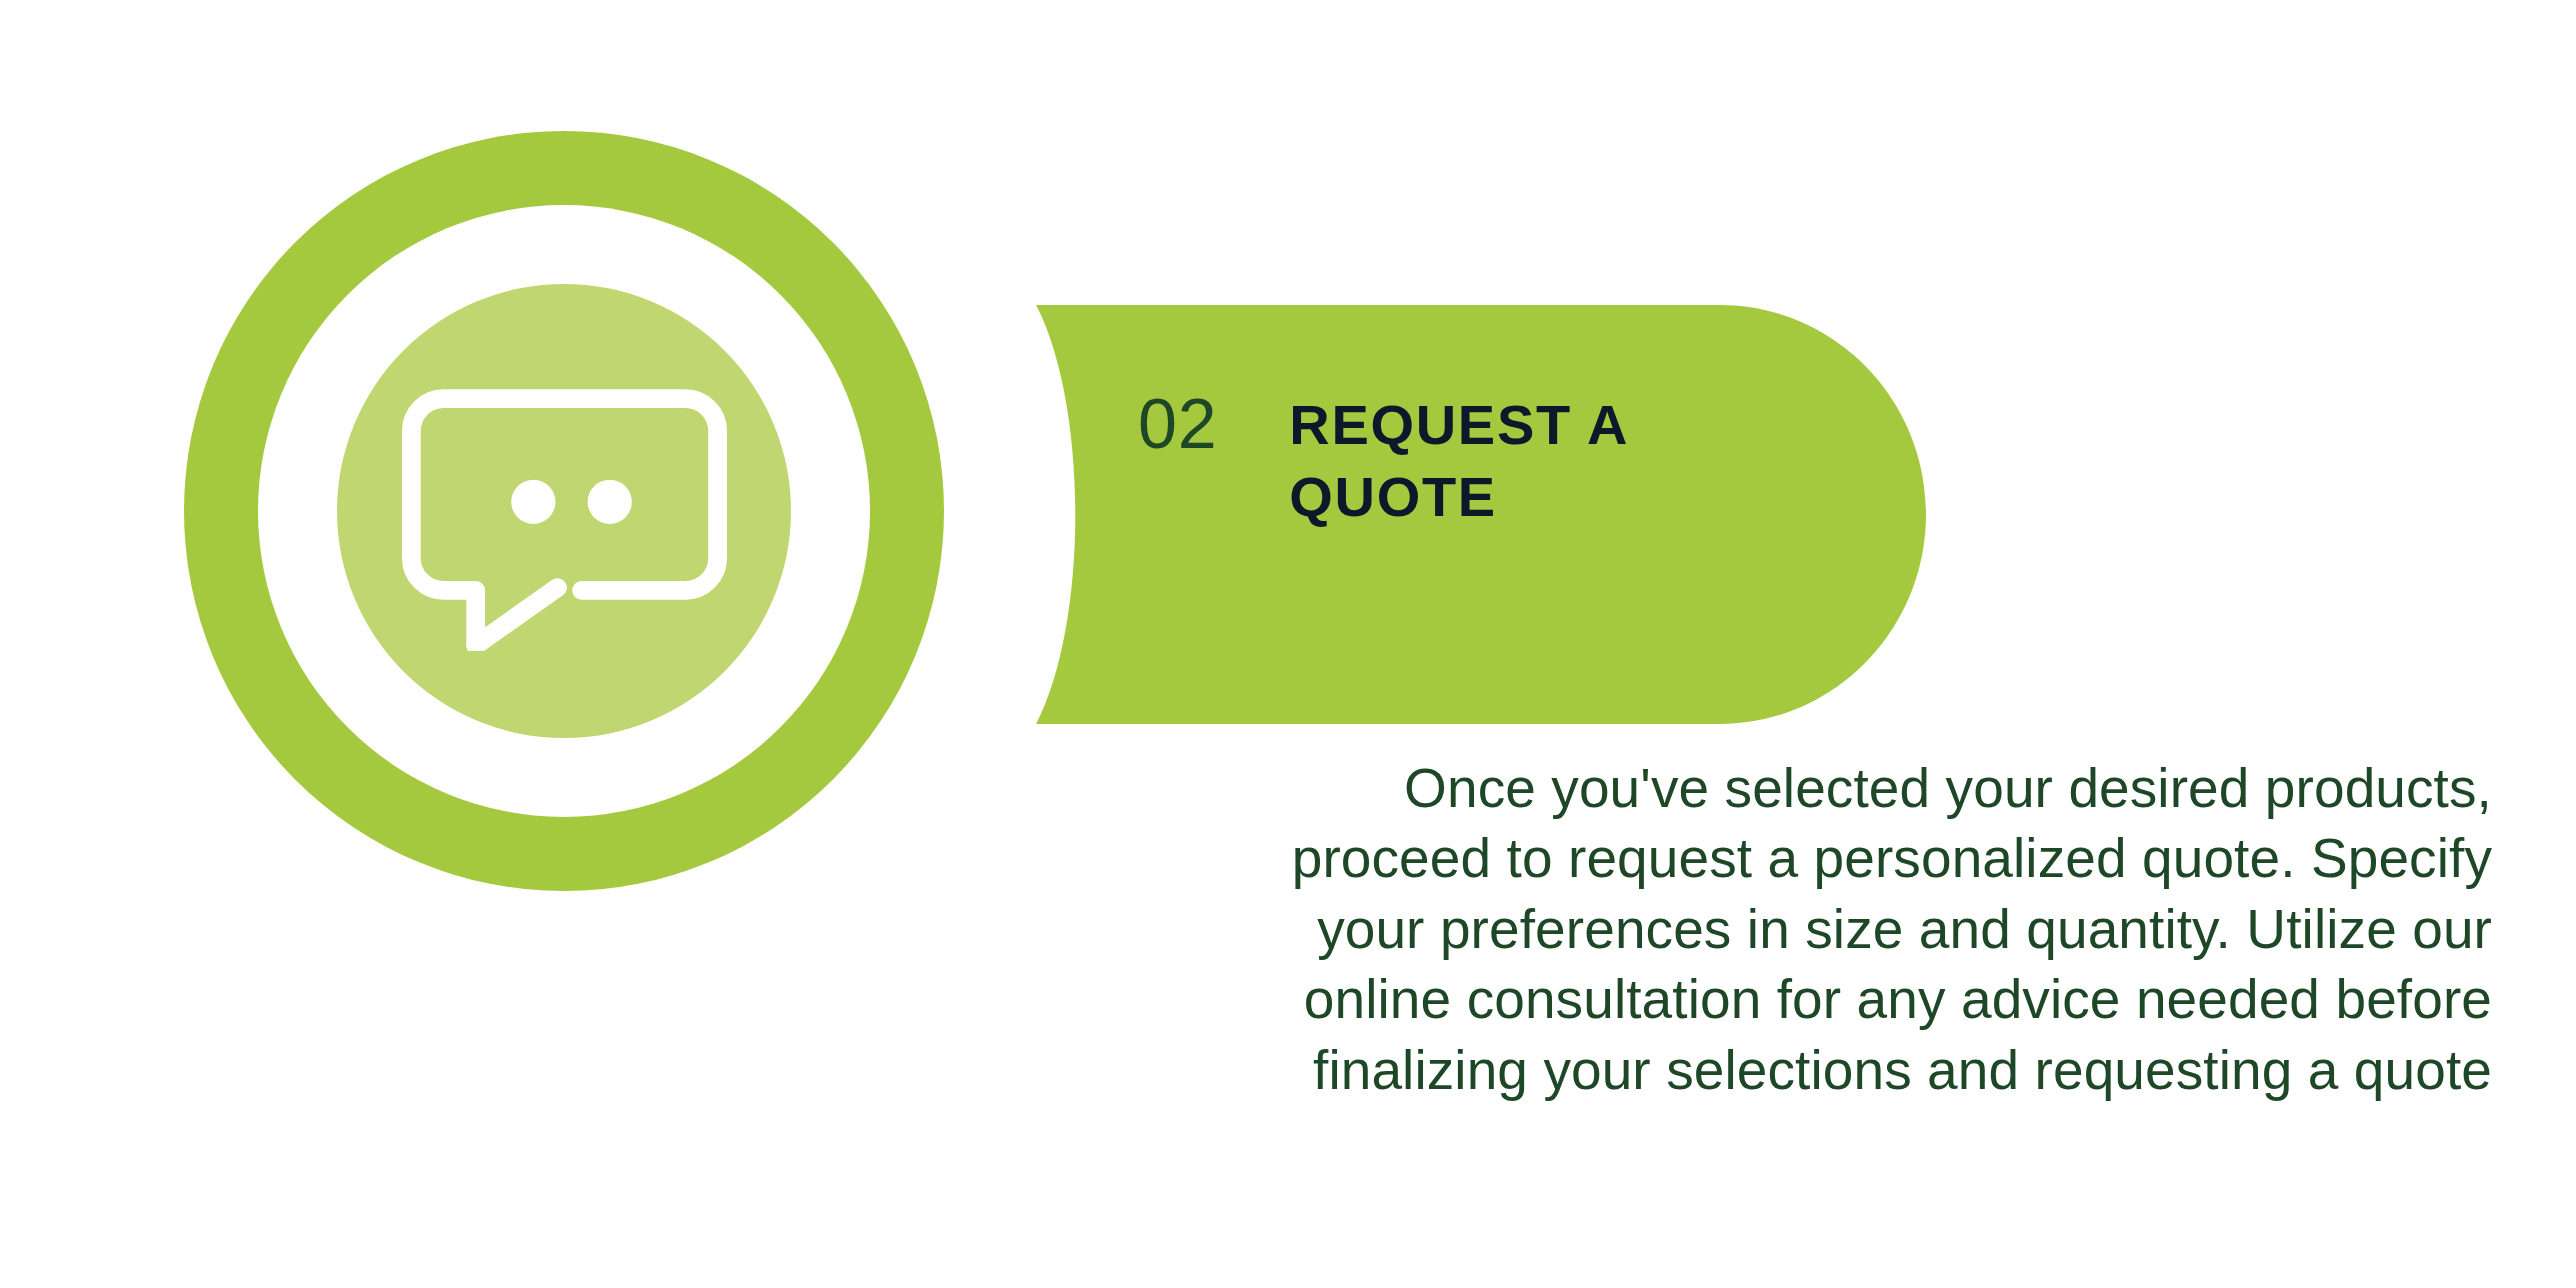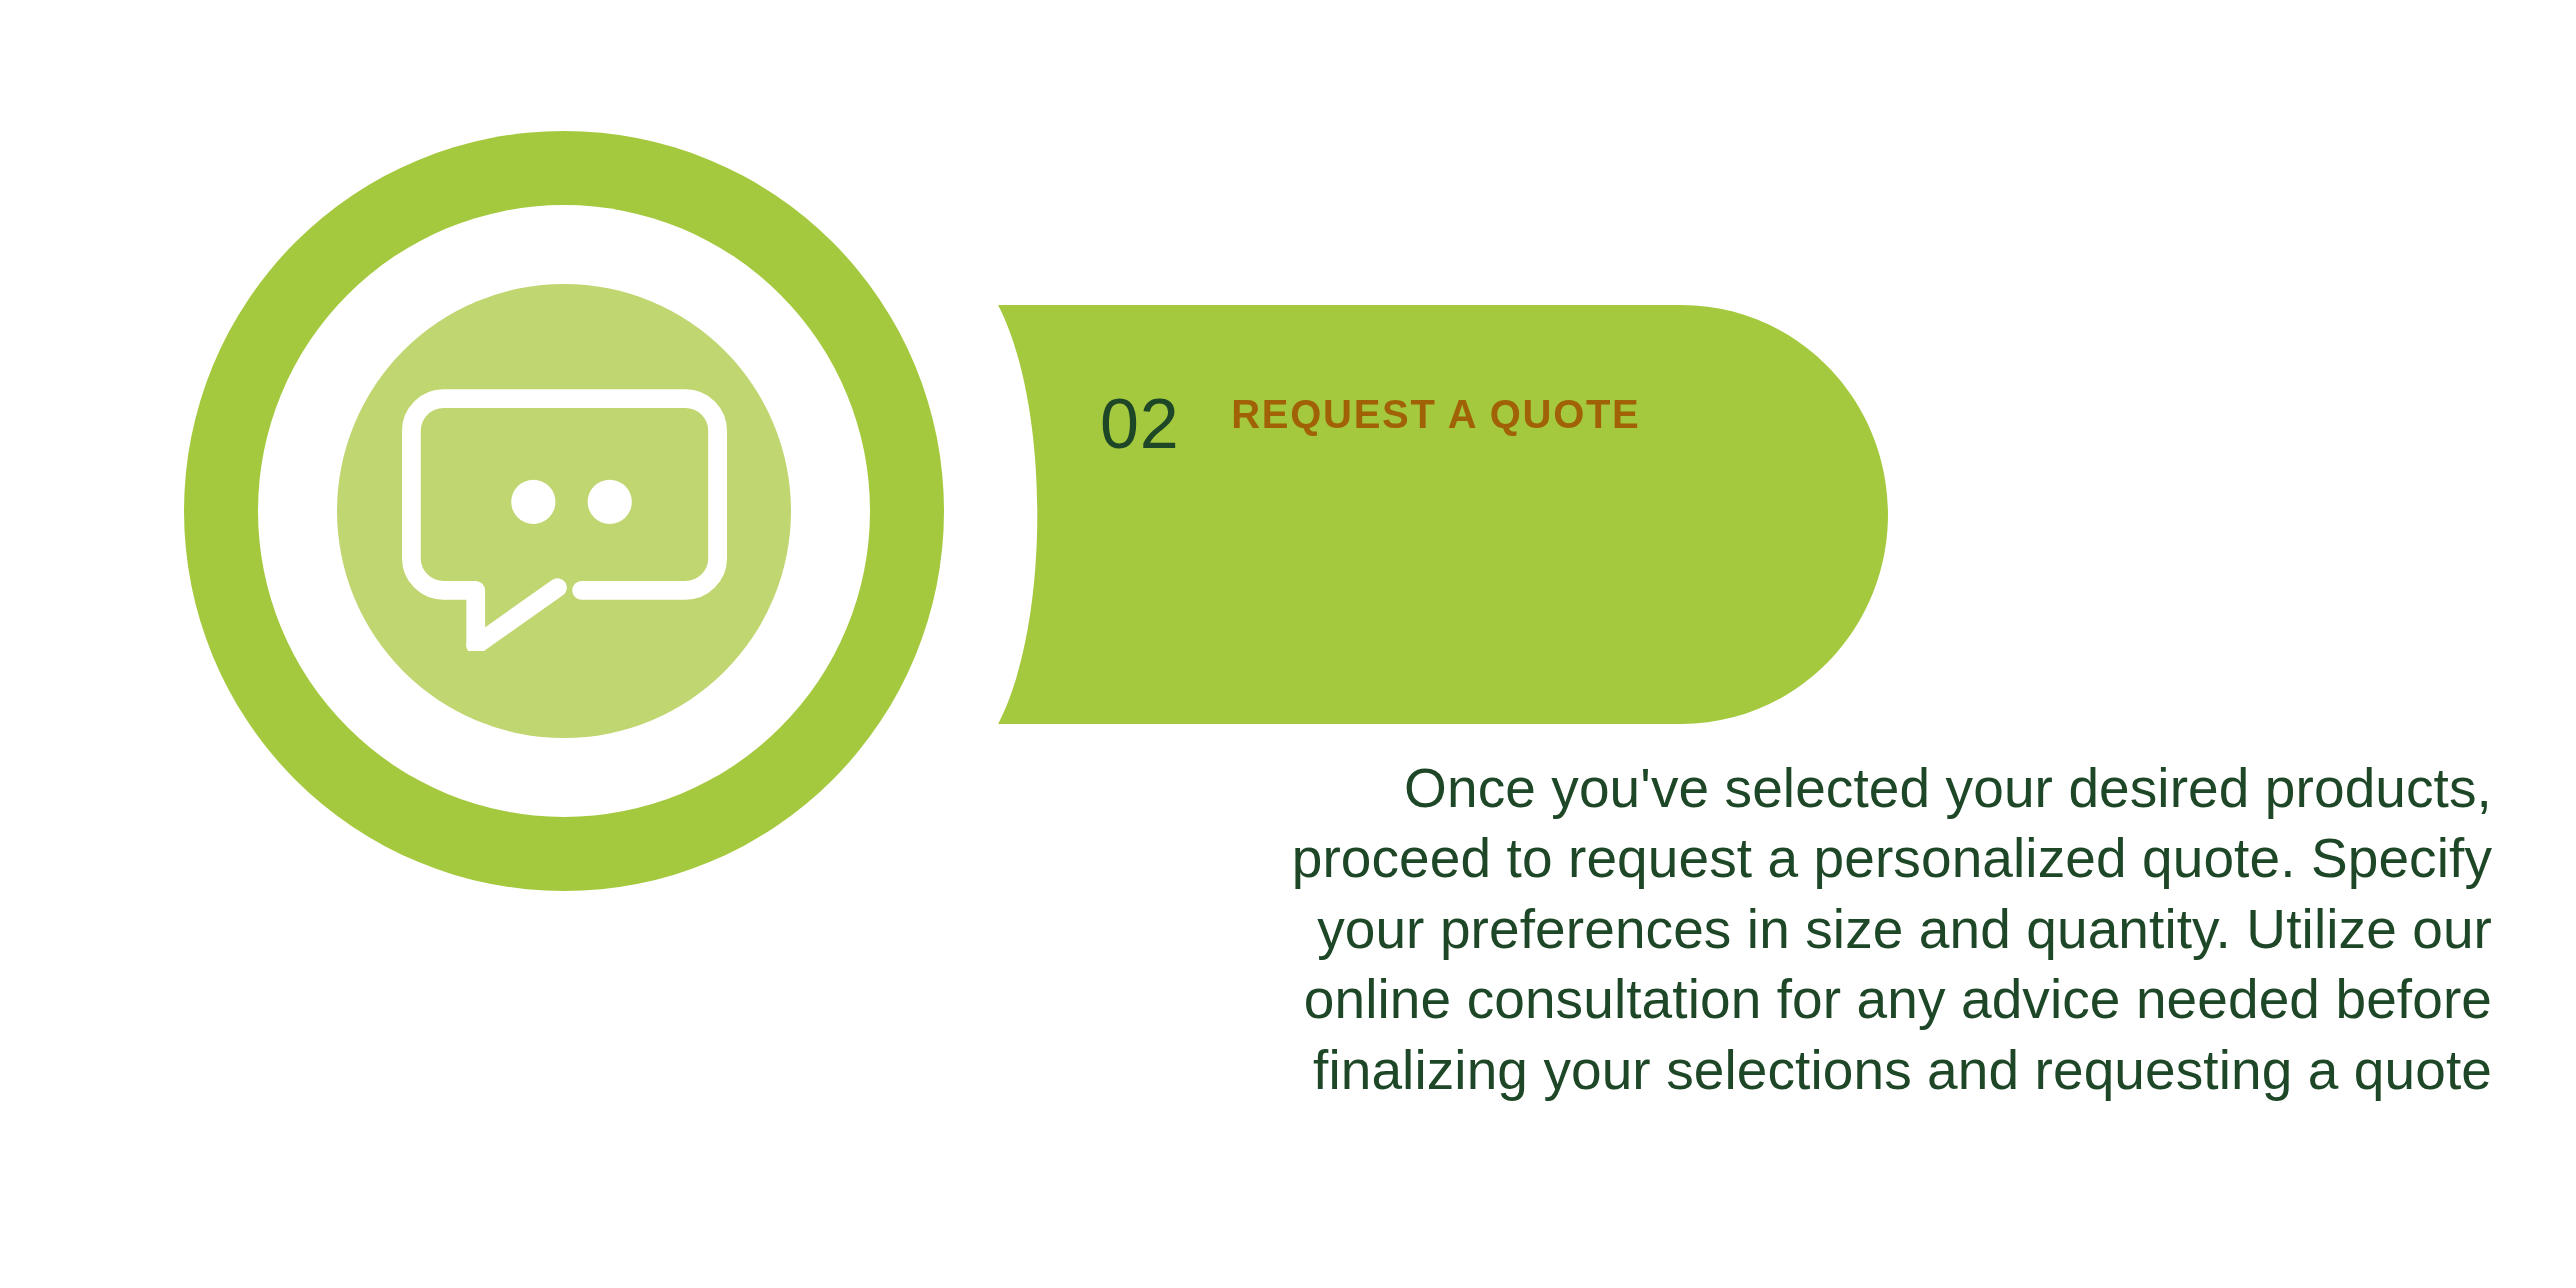--- a/index.html
+++ b/index.html
@@ -60,21 +60,21 @@
   }
   #chat-icon svg {
     display: block;
     width: 100%;
     height: 100%;
   }
 
   
   #banner {
     position: absolute;
-    left: 986px;
+    left: 1024px;
     top: 305px;
     width: 902px;
     height: 419px;
   }
   #banner svg {
     position: absolute;
     inset: 0;
     width: 100%;
     height: 100%;
   }
@@ -88,26 +88,27 @@
   }
   #step-number {
     color: #1d4726;
     font-size: 70px;
     line-height: 1.02;
     font-weight: 400;
     letter-spacing: 0.7px;
     white-space: nowrap;
   }
   #banner-title {
-    color: #a16207;
-    font-size: 40px;
+    color: #0f172a;
+    font-size: 56px;
     line-height: 1.28;
     font-weight: 700;
     letter-spacing: 1.7px;
     max-width: 470px;
+    margin-left: 20px;
   }
 
   
   #description {
     position: absolute;
     left: 1231px;
     top: 753px;
     width: 1261px;
     color: #1d4726;
     font-size: 55px;

